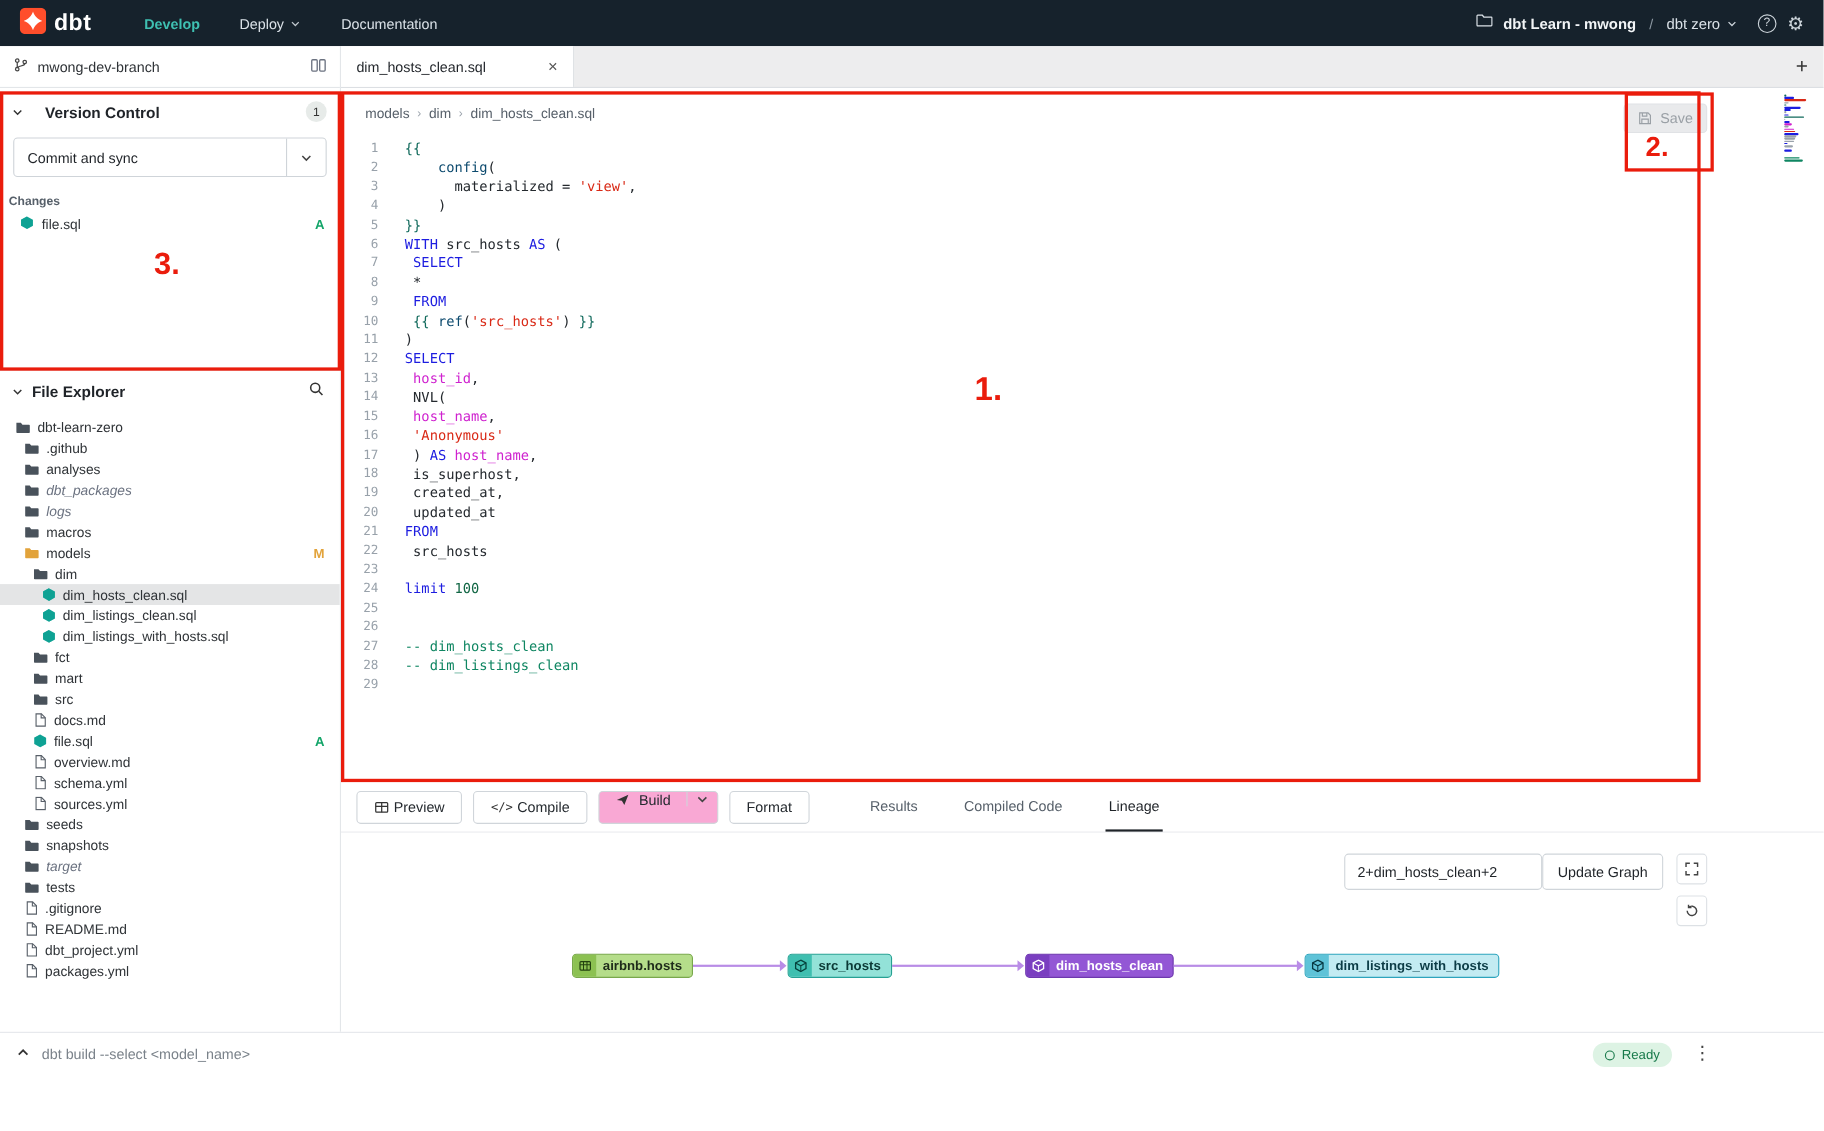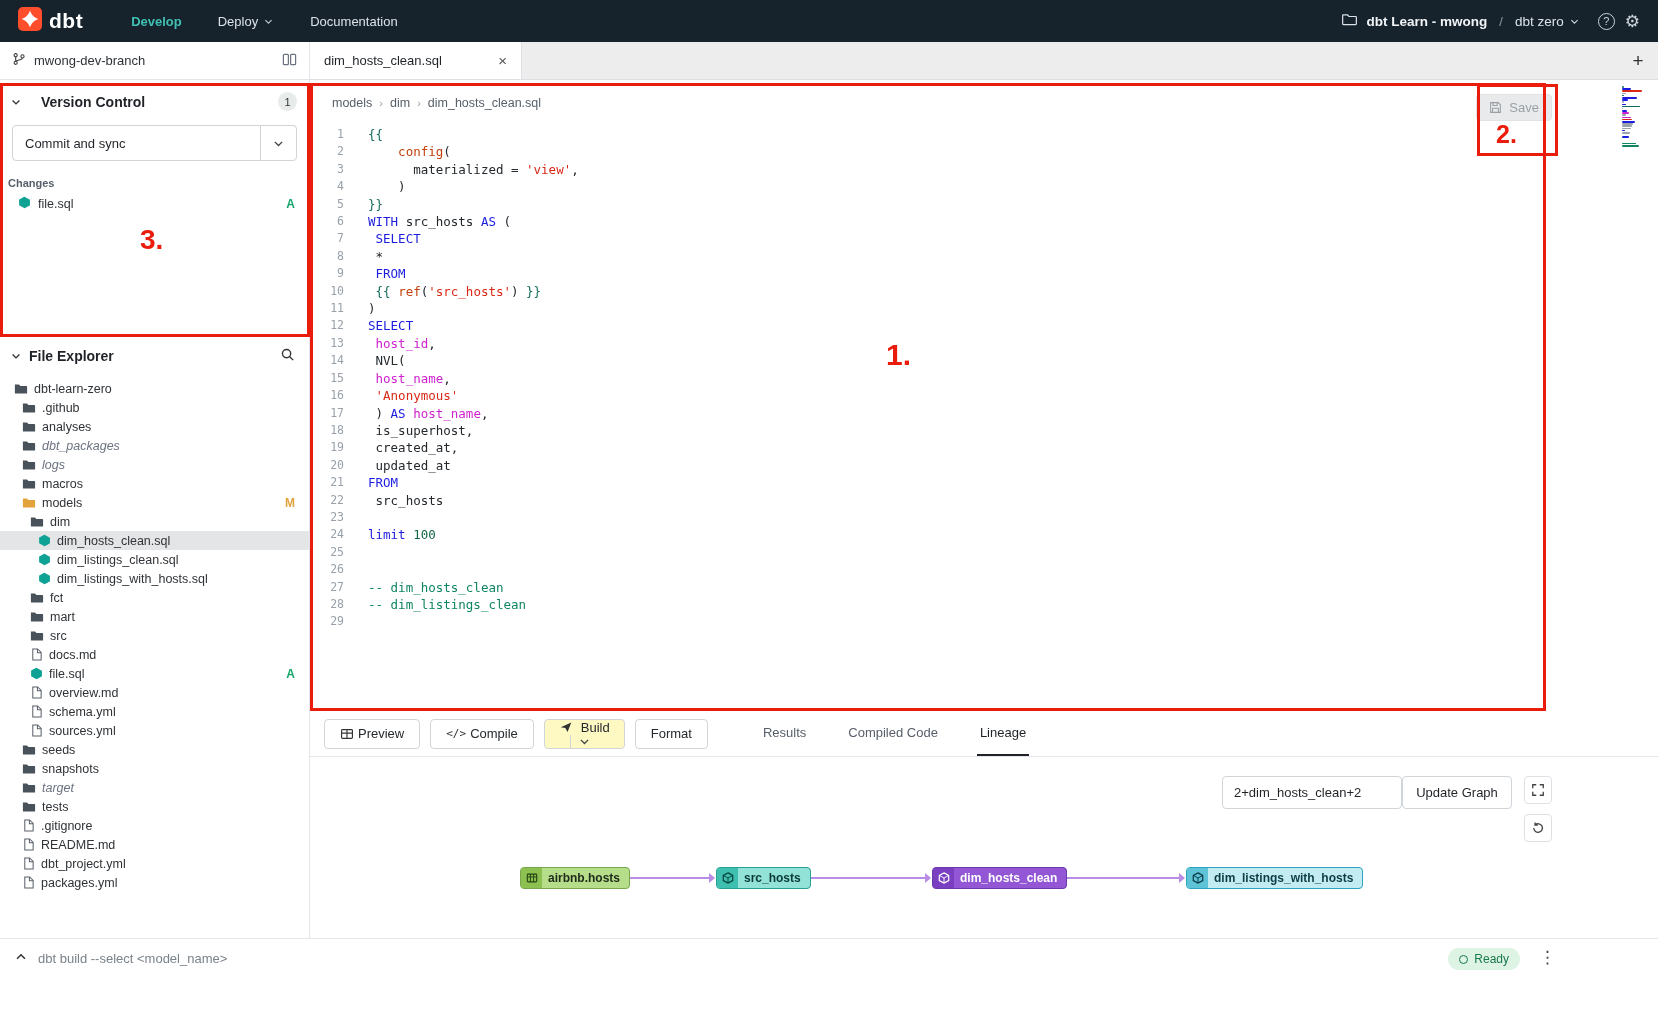--- a/index.html
+++ b/index.html
@@ -58,31 +58,31 @@
 
   .editor { height:631px; flex:0 0 631px; position:relative; background:#fff; }
   .breadcrumb { height:46px; display:flex; align-items:center; gap:7px; padding-left:22px; font-size:12.5px; color:#57606a; }
   .crumb { cursor:pointer; }
   .crumb-sep { color:#9aa2ab; font-size:11px; }
   .save-btn { position:absolute; top:14px; right:106px; height:27px; display:flex; align-items:center; gap:7px; background:#e9eaec; border:1px solid #e0e2e5; border-radius:4px; padding:0 12px; font-size:13px; color:#9aa0a6; font-family:inherit; cursor:default; }
   .code { position:absolute; top:46px; left:0; right:0; bottom:0; font-family:"DejaVu Sans Mono", monospace; font-size:12.5px; line-height:17.4px; cursor:text; }
   .code-line { display:flex; white-space:pre; }
   .ln { flex:0 0 34px; width:34px; text-align:right; padding-right:0; color:#98a1aa; font-size:11.5px; user-select:none; }
   .lc { padding-left:24px; color:#24292e; }
-  .tk-k { color:#1d1de0; } .tk-f { color:#c2410c; }
+  .tk-k { color:#1d1de0; } .tk-f { color:#0c4a6e; }
   .tk-s { color:#d92916; } .tk-m { color:#cf22cf; }
   .tk-c { color:#0f8662; } .tk-j { color:#116a5c; }
   .tk-p { color:#24292e; } .tk-n { color:#116644; }
   .minimap { position:absolute; top:4px; right:14px; width:24px; padding:2px; }
   .mm-bar { height:1.6px; margin-bottom:.6px; border-radius:1px; }
 
   
   .toolbar { height:46px; flex:0 0 46px; border-bottom:1px solid #e5e7eb; display:flex; align-items:center; gap:10px; padding-left:14px; position:relative; }
   .tb-btn { height:30px; border:1px solid #d0d5da; border-radius:4px; background:#fff; display:flex; align-items:center; gap:4px; padding:0 15px; font-size:13px; color:#24292e; font-family:inherit; cursor:pointer; }
-  .split-btn { display:flex; align-items:center; height:30px; border:1px solid #d0d5da; border-radius:4px; overflow:hidden; background:#fef9c3;flex-direction:column; }
+  .split-btn { display:flex; align-items:flex-start; height:30px; border:1px solid #d0d5da; border-radius:4px; overflow:hidden; background:#f9a8d4; }
   .split-main { display:flex; align-items:center; gap:8px; padding:0 14px; font-size:13px; color:#24292e; cursor:pointer; }
   .split-chev { width:28px; border-left:1px solid #d0d5da; display:flex; align-items:center; justify-content:center; color:#444; cursor:pointer; }
   .code-glyph { font-family:"DejaVu Sans Mono",monospace; font-size:11px; color:#333; }
   .rtabs { display:flex; align-self:stretch; margin-left:42px; gap:36px; }
   .rtab { display:flex; align-items:center; font-size:13px; color:#57606a; border-bottom:2px solid transparent; padding:0 3px; cursor:pointer; }
   .rtab.active { color:#1f2328; border-bottom-color:#1f2328; }
 
   
   .lineage { flex:1; position:relative; background:#fff; }
   .lin-input { position:absolute; top:19px; right:256px; width:180px; height:33px; border:1px solid #d0d5da; border-radius:4px; padding:0 11px; font-size:13px; color:#1f2328; font-family:inherit; }

